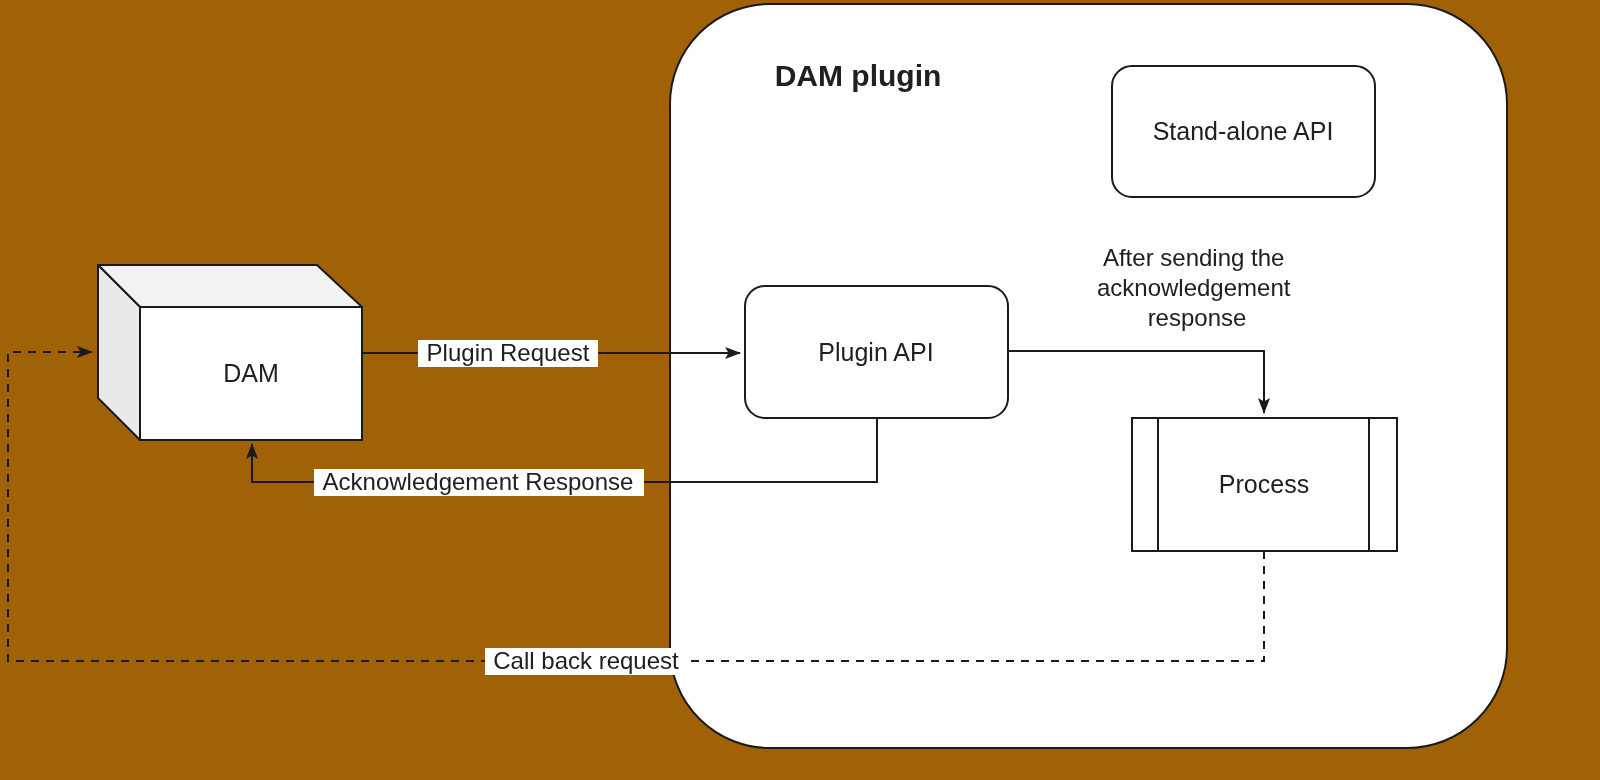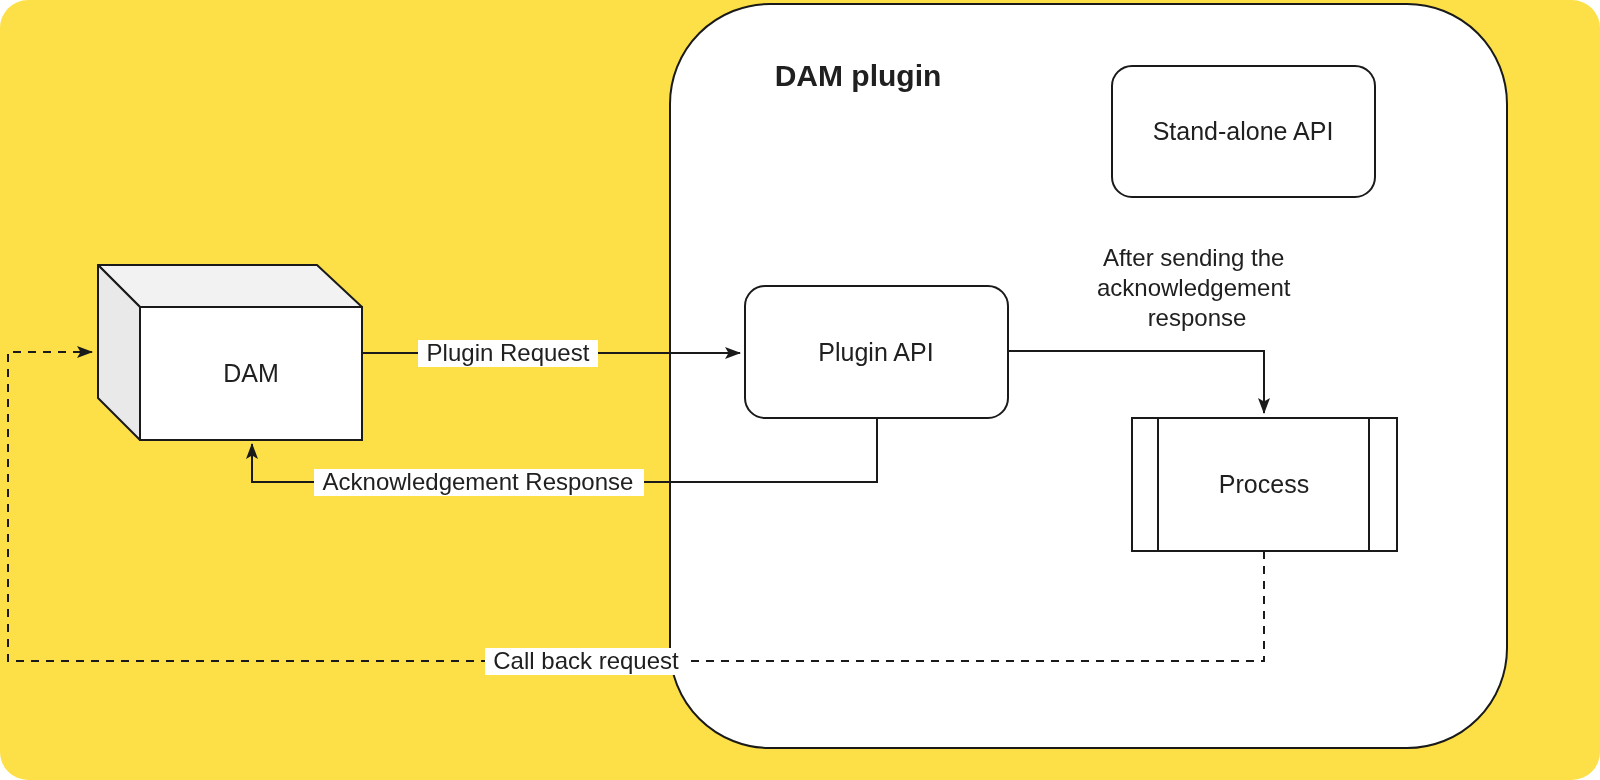--- a/index.html
+++ b/index.html
@@ -8,22 +8,21 @@
     width: 1600px;
     height: 780px;
     background: #ffffff;
     overflow: hidden;
     font-family: "Liberation Sans", sans-serif;
   }
   .stage {
     position: relative;
     width: 1600px;
     height: 780px;
-    background: #fde047;
-    border-radius: 28px;
+    background: #a16207;
   }
   svg { display: block; }
   text {
     font-family: "Liberation Sans", sans-serif;
     fill: #202020;
   }
   .node-label  { font-size: 25px; }
   .edge-label  { font-size: 24px; }
   .anno-label  { font-size: 24px; }
   .container-title { font-size: 30px; font-weight: bold; }

